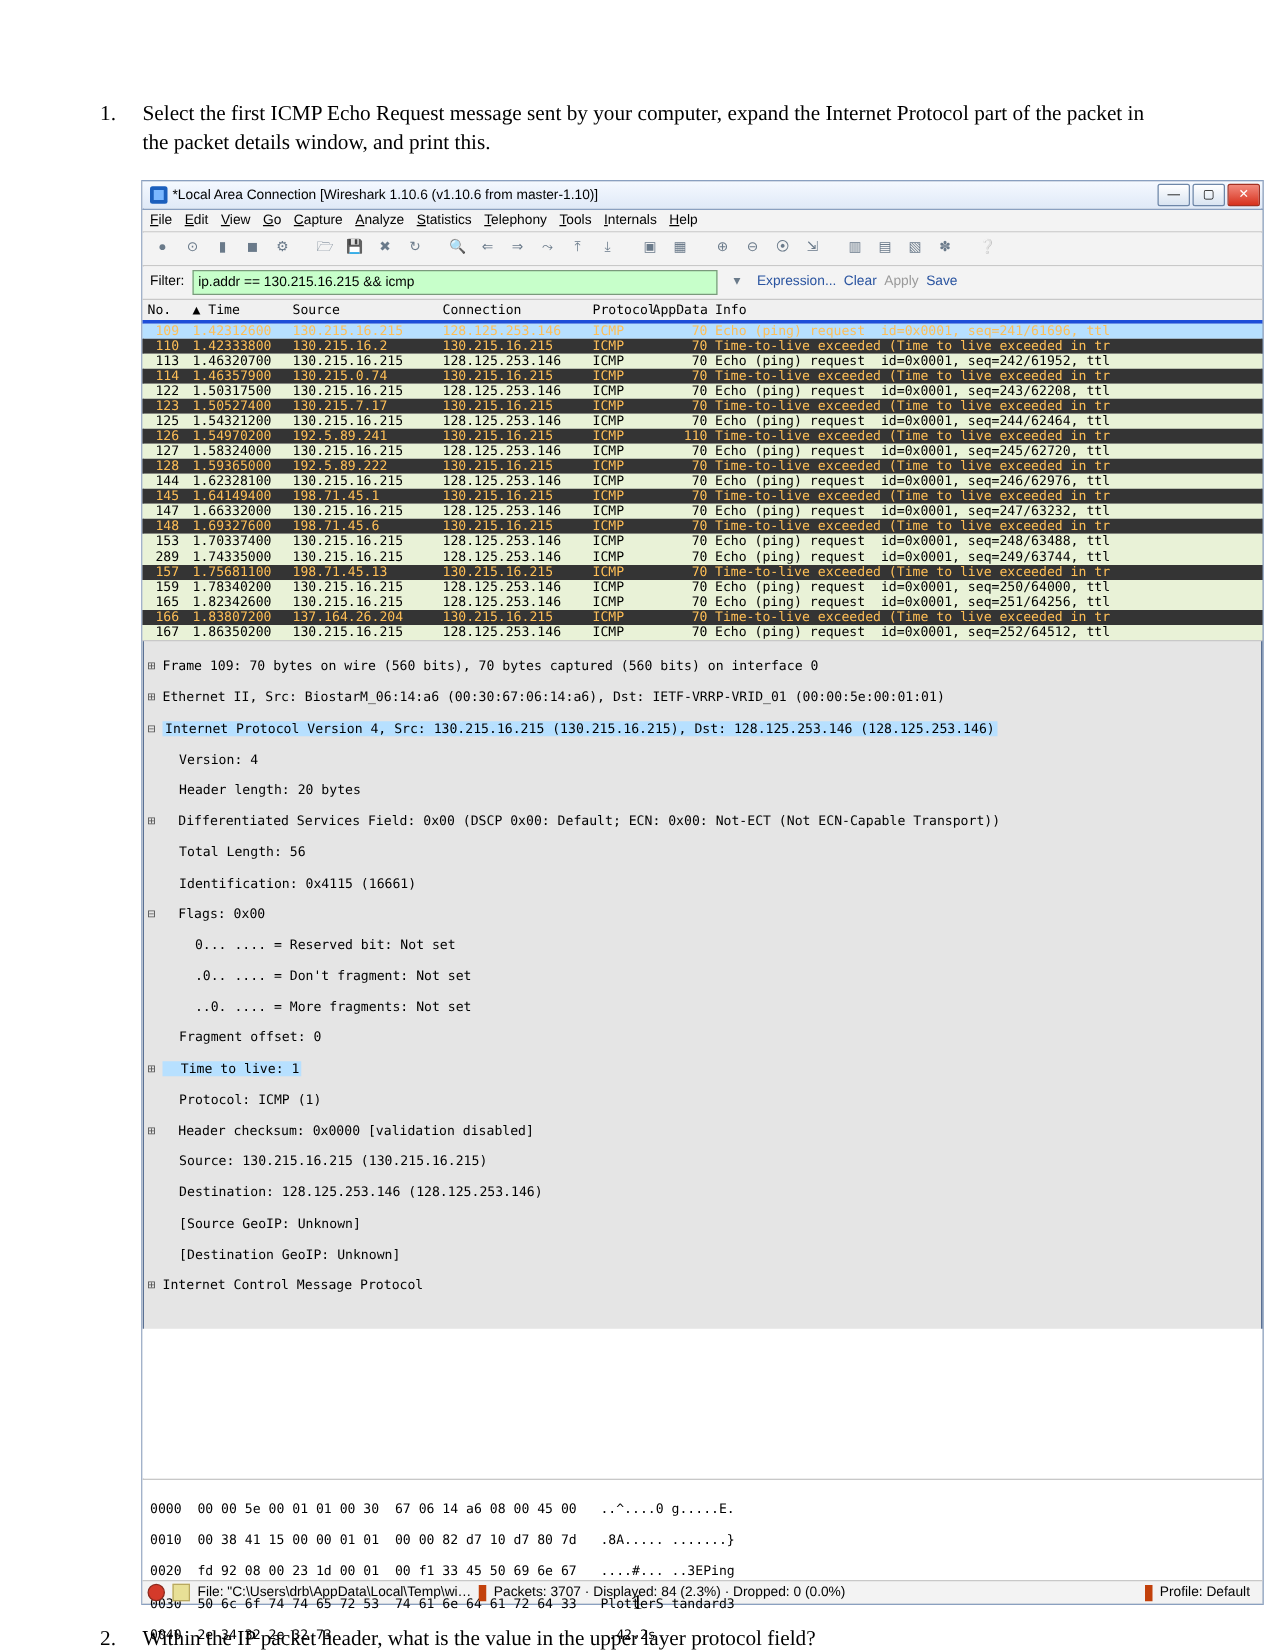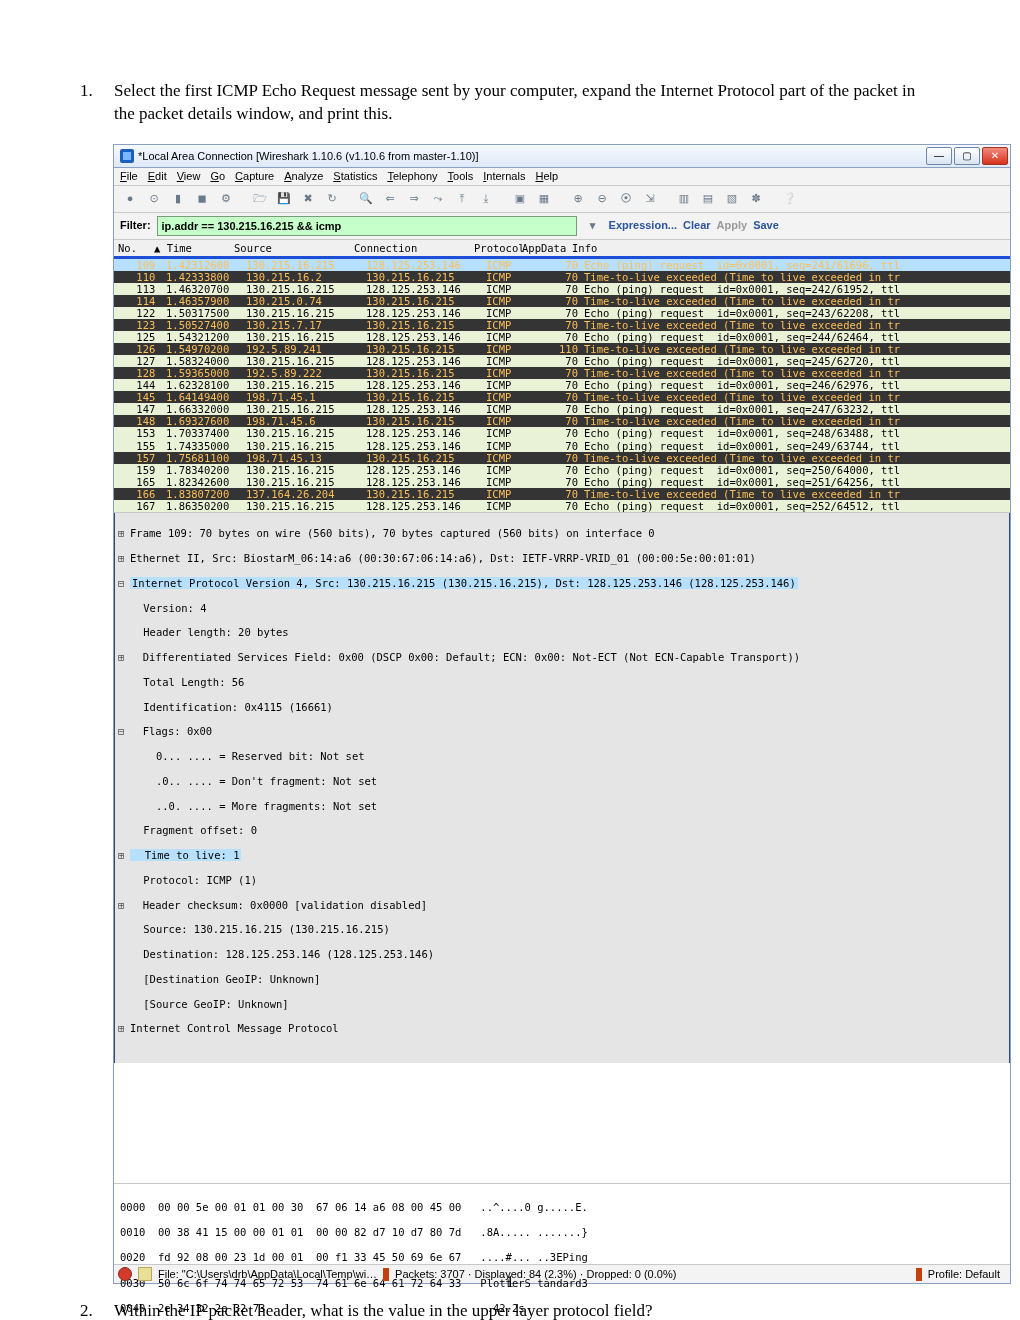--- a/index.html
+++ b/index.html
@@ -86,21 +86,20 @@
     width:18px;height:18px;border:1px solid transparent;border-radius:2px;
     display:flex;align-items:center;justify-content:center;color:#6a7a8a;font-size:11px;
   }
   .filterbar {
     background:#f3f3f3;
     border-bottom:1px solid #c8c8c8;
     padding:3px 6px;
     display:flex;
     align-items:center;
     gap:6px;
-    font-weight:bold;
   }
   .filterbar input {
     flex:0 0 410px;
     background:#c7ffca;
     border:1px solid #7a9a7c;
     padding:1px 4px;
     font: inherit;
     height:16px;
   }
   .filterbar .lbl { color:#000; }
@@ -110,21 +109,21 @@
   
   .plist {
     font-family: "DejaVu Sans Mono","Lucida Console",monospace;
     font-size: 10.5px;
   }
   .plhdr {
     background:#f0f0f0;border-bottom:3px solid #1d4ed8;
     display:flex;padding:2px 4px;color:#000;
   }
   .row {
-    display:flex; padding:0 16px; white-space:pre;
+    display:flex; padding:0 4px; white-space:pre;
   }
   .row.echo { background:#e9f2d7; }
   .row.ttl  { background:#343434; color:#febf57; }
   .row.sel{ background:#b7e0ff; }
   .c-no  { width:36px; }
   .c-time{ width:80px; }
   .c-src { width:120px; }
   .c-dst { width:120px; }
   .c-prot{ width:48px; }
   .c-len { width:44px; text-align:right; padding-right:6px;}
@@ -282,21 +281,21 @@
           <div class="row ttl"><span class="c-no"> 123</span><span class="c-time">1.50527400</span><span class="c-src">130.215.7.17</span><span class="c-dst">130.215.16.215</span><span class="c-prot">ICMP</span><span class="c-len">70</span><span class="c-info">Time-to-live exceeded (Time to live exceeded in tr</span></div>
           <div class="row echo"><span class="c-no"> 125</span><span class="c-time">1.54321200</span><span class="c-src">130.215.16.215</span><span class="c-dst">128.125.253.146</span><span class="c-prot">ICMP</span><span class="c-len">70</span><span class="c-info">Echo (ping) request  id=0x0001, seq=244/62464, ttl</span></div>
           <div class="row ttl"><span class="c-no"> 126</span><span class="c-time">1.54970200</span><span class="c-src">192.5.89.241</span><span class="c-dst">130.215.16.215</span><span class="c-prot">ICMP</span><span class="c-len">110</span><span class="c-info">Time-to-live exceeded (Time to live exceeded in tr</span></div>
           <div class="row echo"><span class="c-no"> 127</span><span class="c-time">1.58324000</span><span class="c-src">130.215.16.215</span><span class="c-dst">128.125.253.146</span><span class="c-prot">ICMP</span><span class="c-len">70</span><span class="c-info">Echo (ping) request  id=0x0001, seq=245/62720, ttl</span></div>
           <div class="row ttl"><span class="c-no"> 128</span><span class="c-time">1.59365000</span><span class="c-src">192.5.89.222</span><span class="c-dst">130.215.16.215</span><span class="c-prot">ICMP</span><span class="c-len">70</span><span class="c-info">Time-to-live exceeded (Time to live exceeded in tr</span></div>
           <div class="row echo"><span class="c-no"> 144</span><span class="c-time">1.62328100</span><span class="c-src">130.215.16.215</span><span class="c-dst">128.125.253.146</span><span class="c-prot">ICMP</span><span class="c-len">70</span><span class="c-info">Echo (ping) request  id=0x0001, seq=246/62976, ttl</span></div>
           <div class="row ttl"><span class="c-no"> 145</span><span class="c-time">1.64149400</span><span class="c-src">198.71.45.1</span><span class="c-dst">130.215.16.215</span><span class="c-prot">ICMP</span><span class="c-len">70</span><span class="c-info">Time-to-live exceeded (Time to live exceeded in tr</span></div>
           <div class="row echo"><span class="c-no"> 147</span><span class="c-time">1.66332000</span><span class="c-src">130.215.16.215</span><span class="c-dst">128.125.253.146</span><span class="c-prot">ICMP</span><span class="c-len">70</span><span class="c-info">Echo (ping) request  id=0x0001, seq=247/63232, ttl</span></div>
           <div class="row ttl"><span class="c-no"> 148</span><span class="c-time">1.69327600</span><span class="c-src">198.71.45.6</span><span class="c-dst">130.215.16.215</span><span class="c-prot">ICMP</span><span class="c-len">70</span><span class="c-info">Time-to-live exceeded (Time to live exceeded in tr</span></div>
           <div class="row echo"><span class="c-no"> 153</span><span class="c-time">1.70337400</span><span class="c-src">130.215.16.215</span><span class="c-dst">128.125.253.146</span><span class="c-prot">ICMP</span><span class="c-len">70</span><span class="c-info">Echo (ping) request  id=0x0001, seq=248/63488, ttl</span></div>
-          <div class="row echo"><span class="c-no"> 155</span><span class="c-time">1.74335000</span><span class="c-src">130.215.16.215</span><span class="c-dst">128.125.253.146</span><span class="c-prot">ICMP</span><span class="c-len">70</span><span class="c-info">Echo (ping) request  id=0x0001, seq=249/63744, ttl</span></div>
+          <div class="row echo"><span class="c-no"> 289</span><span class="c-time">1.74335000</span><span class="c-src">130.215.16.215</span><span class="c-dst">128.125.253.146</span><span class="c-prot">ICMP</span><span class="c-len">70</span><span class="c-info">Echo (ping) request  id=0x0001, seq=249/63744, ttl</span></div>
           <div class="row ttl"><span class="c-no"> 157</span><span class="c-time">1.75681100</span><span class="c-src">198.71.45.13</span><span class="c-dst">130.215.16.215</span><span class="c-prot">ICMP</span><span class="c-len">70</span><span class="c-info">Time-to-live exceeded (Time to live exceeded in tr</span></div>
           <div class="row echo"><span class="c-no"> 159</span><span class="c-time">1.78340200</span><span class="c-src">130.215.16.215</span><span class="c-dst">128.125.253.146</span><span class="c-prot">ICMP</span><span class="c-len">70</span><span class="c-info">Echo (ping) request  id=0x0001, seq=250/64000, ttl</span></div>
           <div class="row echo"><span class="c-no"> 165</span><span class="c-time">1.82342600</span><span class="c-src">130.215.16.215</span><span class="c-dst">128.125.253.146</span><span class="c-prot">ICMP</span><span class="c-len">70</span><span class="c-info">Echo (ping) request  id=0x0001, seq=251/64256, ttl</span></div>
           <div class="row ttl"><span class="c-no"> 166</span><span class="c-time">1.83807200</span><span class="c-src">137.164.26.204</span><span class="c-dst">130.215.16.215</span><span class="c-prot">ICMP</span><span class="c-len">70</span><span class="c-info">Time-to-live exceeded (Time to live exceeded in tr</span></div>
           <div class="row echo"><span class="c-no"> 167</span><span class="c-time">1.86350200</span><span class="c-src">130.215.16.215</span><span class="c-dst">128.125.253.146</span><span class="c-prot">ICMP</span><span class="c-len">70</span><span class="c-info">Echo (ping) request  id=0x0001, seq=252/64512, ttl</span></div>
         </div>
     </div>
 
     <div class="details">
 <div class="tree-line"><span class="tog">⊞</span><span>Frame 109: 70 bytes on wire (560 bits), 70 bytes captured (560 bits) on interface 0</span></div>
@@ -310,22 +309,22 @@
 <div class="tree-line"><span class="tog">⊟</span><span>  Flags: 0x00</span></div>
 <div>      0... .... = Reserved bit: Not set</div>
 <div>      .0.. .... = Don't fragment: Not set</div>
 <div>      ..0. .... = More fragments: Not set</div>
 <div>    Fragment offset: 0</div>
 <div class="tree-line"><span class="tog">⊞</span><span class="sel-line">  Time to live: 1</span></div>
 <div>    Protocol: ICMP (1)</div>
 <div class="tree-line"><span class="tog">⊞</span><span>  Header checksum: 0x0000 [validation disabled]</span></div>
 <div>    Source: 130.215.16.215 (130.215.16.215)</div>
 <div>    Destination: 128.125.253.146 (128.125.253.146)</div>
+<div>    [Source GeoIP: Unknown]</div>
 <div>    [Destination GeoIP: Unknown]</div>
-<div>    [Source GeoIP: Unknown]</div>
 <div class="tree-line"><span class="tog">⊞</span><span>Internet Control Message Protocol</span></div>
     </div>
 
     <div class="blank-area"></div>
 
     <div class="hexpane">
 <div>0000  00 00 5e 00 01 01 00 30  67 06 14 a6 08 00 45 00   ..^....0 g.....E.</div>
 <div>0010  00 38 41 15 00 00 01 01  00 00 82 d7 10 d7 80 7d   .8A..... .......}</div>
 <div>0020  fd 92 08 00 23 1d 00 01  00 f1 33 45 50 69 6e 67   ....#... ..3EPing</div>
 <div>0030  50 6c 6f 74 74 65 72 53  74 61 6e 64 61 72 64 33   PlotterS tandard3</div>

